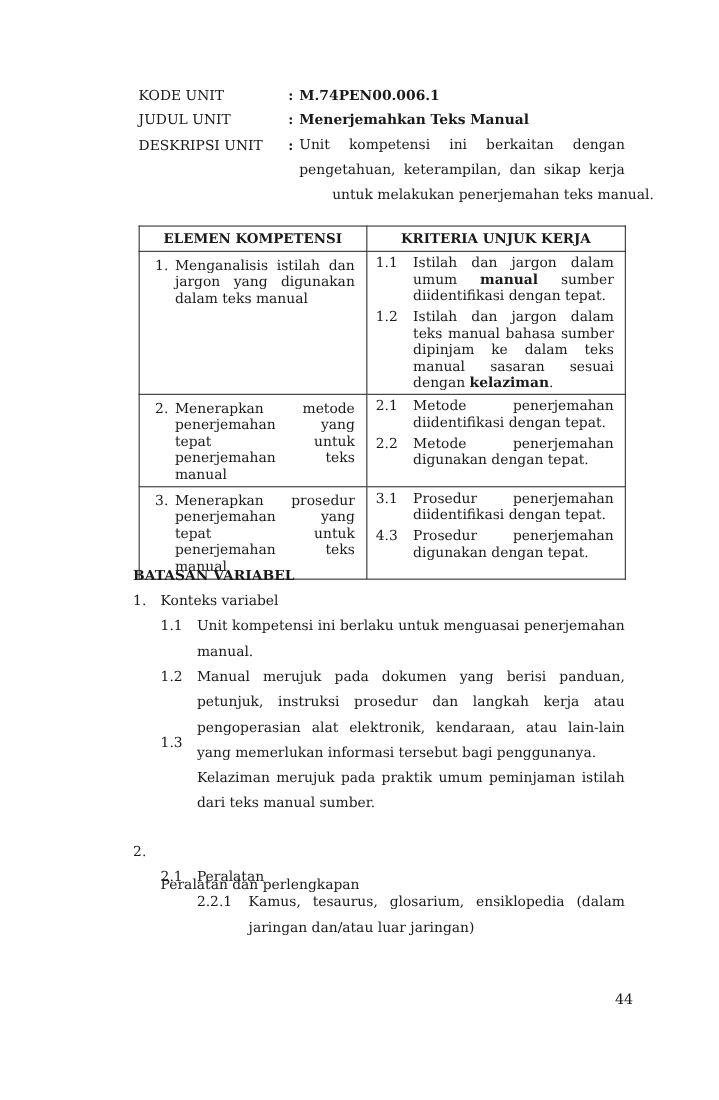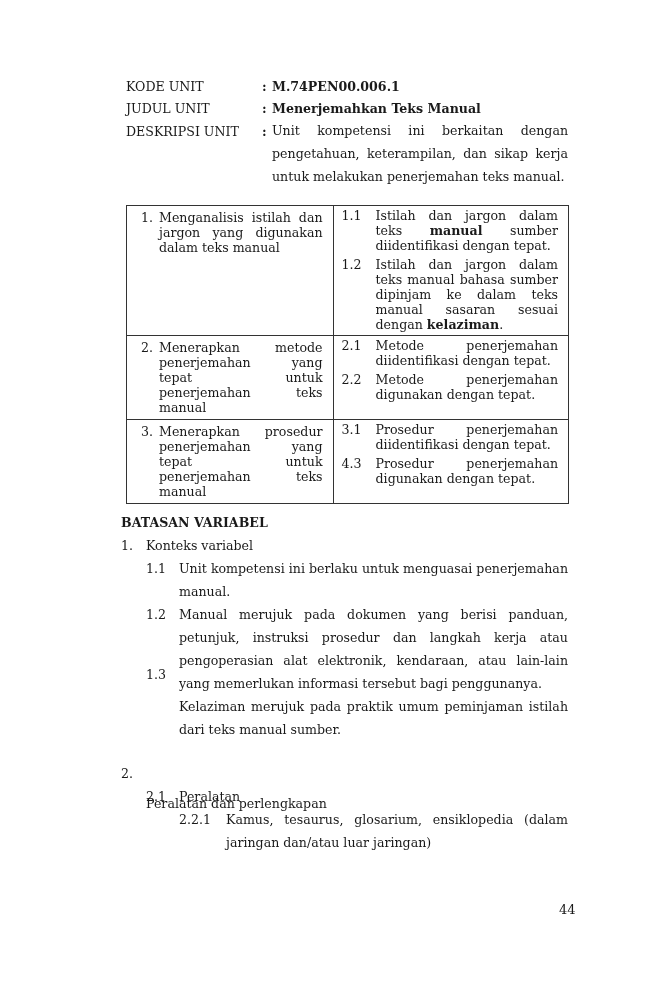--- a/index.html
+++ b/index.html
@@ -4,21 +4,21 @@
 <style>
   html, body { margin:0; padding:0; background:#fff; }
   body { width:654px; height:1000px; position:relative; overflow:hidden;
          font-family:"DejaVu Serif", serif; color:#1a1a1a; font-size:12.6px; }
   .abs { position:absolute; }
   .b { font-weight:bold; }
   .meta-label { left:126px; font-weight:normal; font-size:12.6px; }
   .meta-colon { left:262px; font-weight:bold; }
   .meta-val { left:272px; }
   .desc { left:272px; width:296px; text-align:justify; text-align-last:justify; line-height:23px; }
-  .desc.last { text-align-last:left; }
+  .desc.last { text-align-last:left;margin-left:30px; }
   table.kuk { position:absolute; left:126px; top:205px; width:443px; border-collapse:collapse; font-size:12.6px; line-height:15px; }
   table.kuk td, table.kuk th { border:1px solid #333; vertical-align:top; padding:0; }
   table.kuk th { height:22px; font-weight:bold; text-align:center; vertical-align:middle; font-size:12.2px; }
   .elem { display:flex; padding:4px 10px 4px 14px; }
   .elem .num { width:18px; flex:none; }
   .elem .txt { flex:1; text-align:justify; text-align-last:left; }
   .crit { display:flex; padding:2px 10px 2px 8px; }
   .crit .num { width:34px; flex:none; }
   .crit .txt { flex:1; text-align:justify; }
   .cell-crit { padding-top:2px; padding-bottom:2px; }
@@ -42,31 +42,35 @@
 <div class="abs desc" style="top:119px">Unit kompetensi ini berkaitan dengan</div>
 <div class="abs desc" style="top:142px">pengetahuan, keterampilan, dan sikap kerja</div>
 <div class="abs desc last" style="top:165px">untuk melakukan penerjemahan teks manual.</div>
 
 <table class="kuk">
   <colgroup>
       <col style="width:207px">
       <col style="width:236px">
     </colgroup>
   <tbody>
+      <tr>
+    <th>ELEMEN KOMPETENSI</th>
+    <th>KRITERIA UNJUK KERJA</th>
+  </tr>
   <tr style="height:130px">
     <td>
       <div class="elem">
             <span class="num">1.</span>
             <span class="txt">Menganalisis istilah dan jargon yang digunakan dalam teks manual</span>
           </div>
     </td>
     <td class="cell-crit">
       <div class="crit">
             <span class="num">1.1</span>
-            <span class="txt"><span>Istilah dan jargon dalam teks </span><b>manual</b><span> sumber diidentifikasi dengan tepat.</span></span>
+            <span class="txt"><span>Istilah dan jargon dalam umum </span><b>manual</b><span> sumber diidentifikasi dengan tepat.</span></span>
           </div>
       <div class="crit">
             <span class="num">1.2</span>
             <span class="txt"><span>Istilah dan jargon dalam teks manual bahasa sumber dipinjam ke dalam teks manual sasaran sesuai dengan </span><b>kelaziman</b><span>.</span></span>
           </div>
     </td>
   </tr>
   <tr style="height:70px">
     <td>
       <div class="elem">

